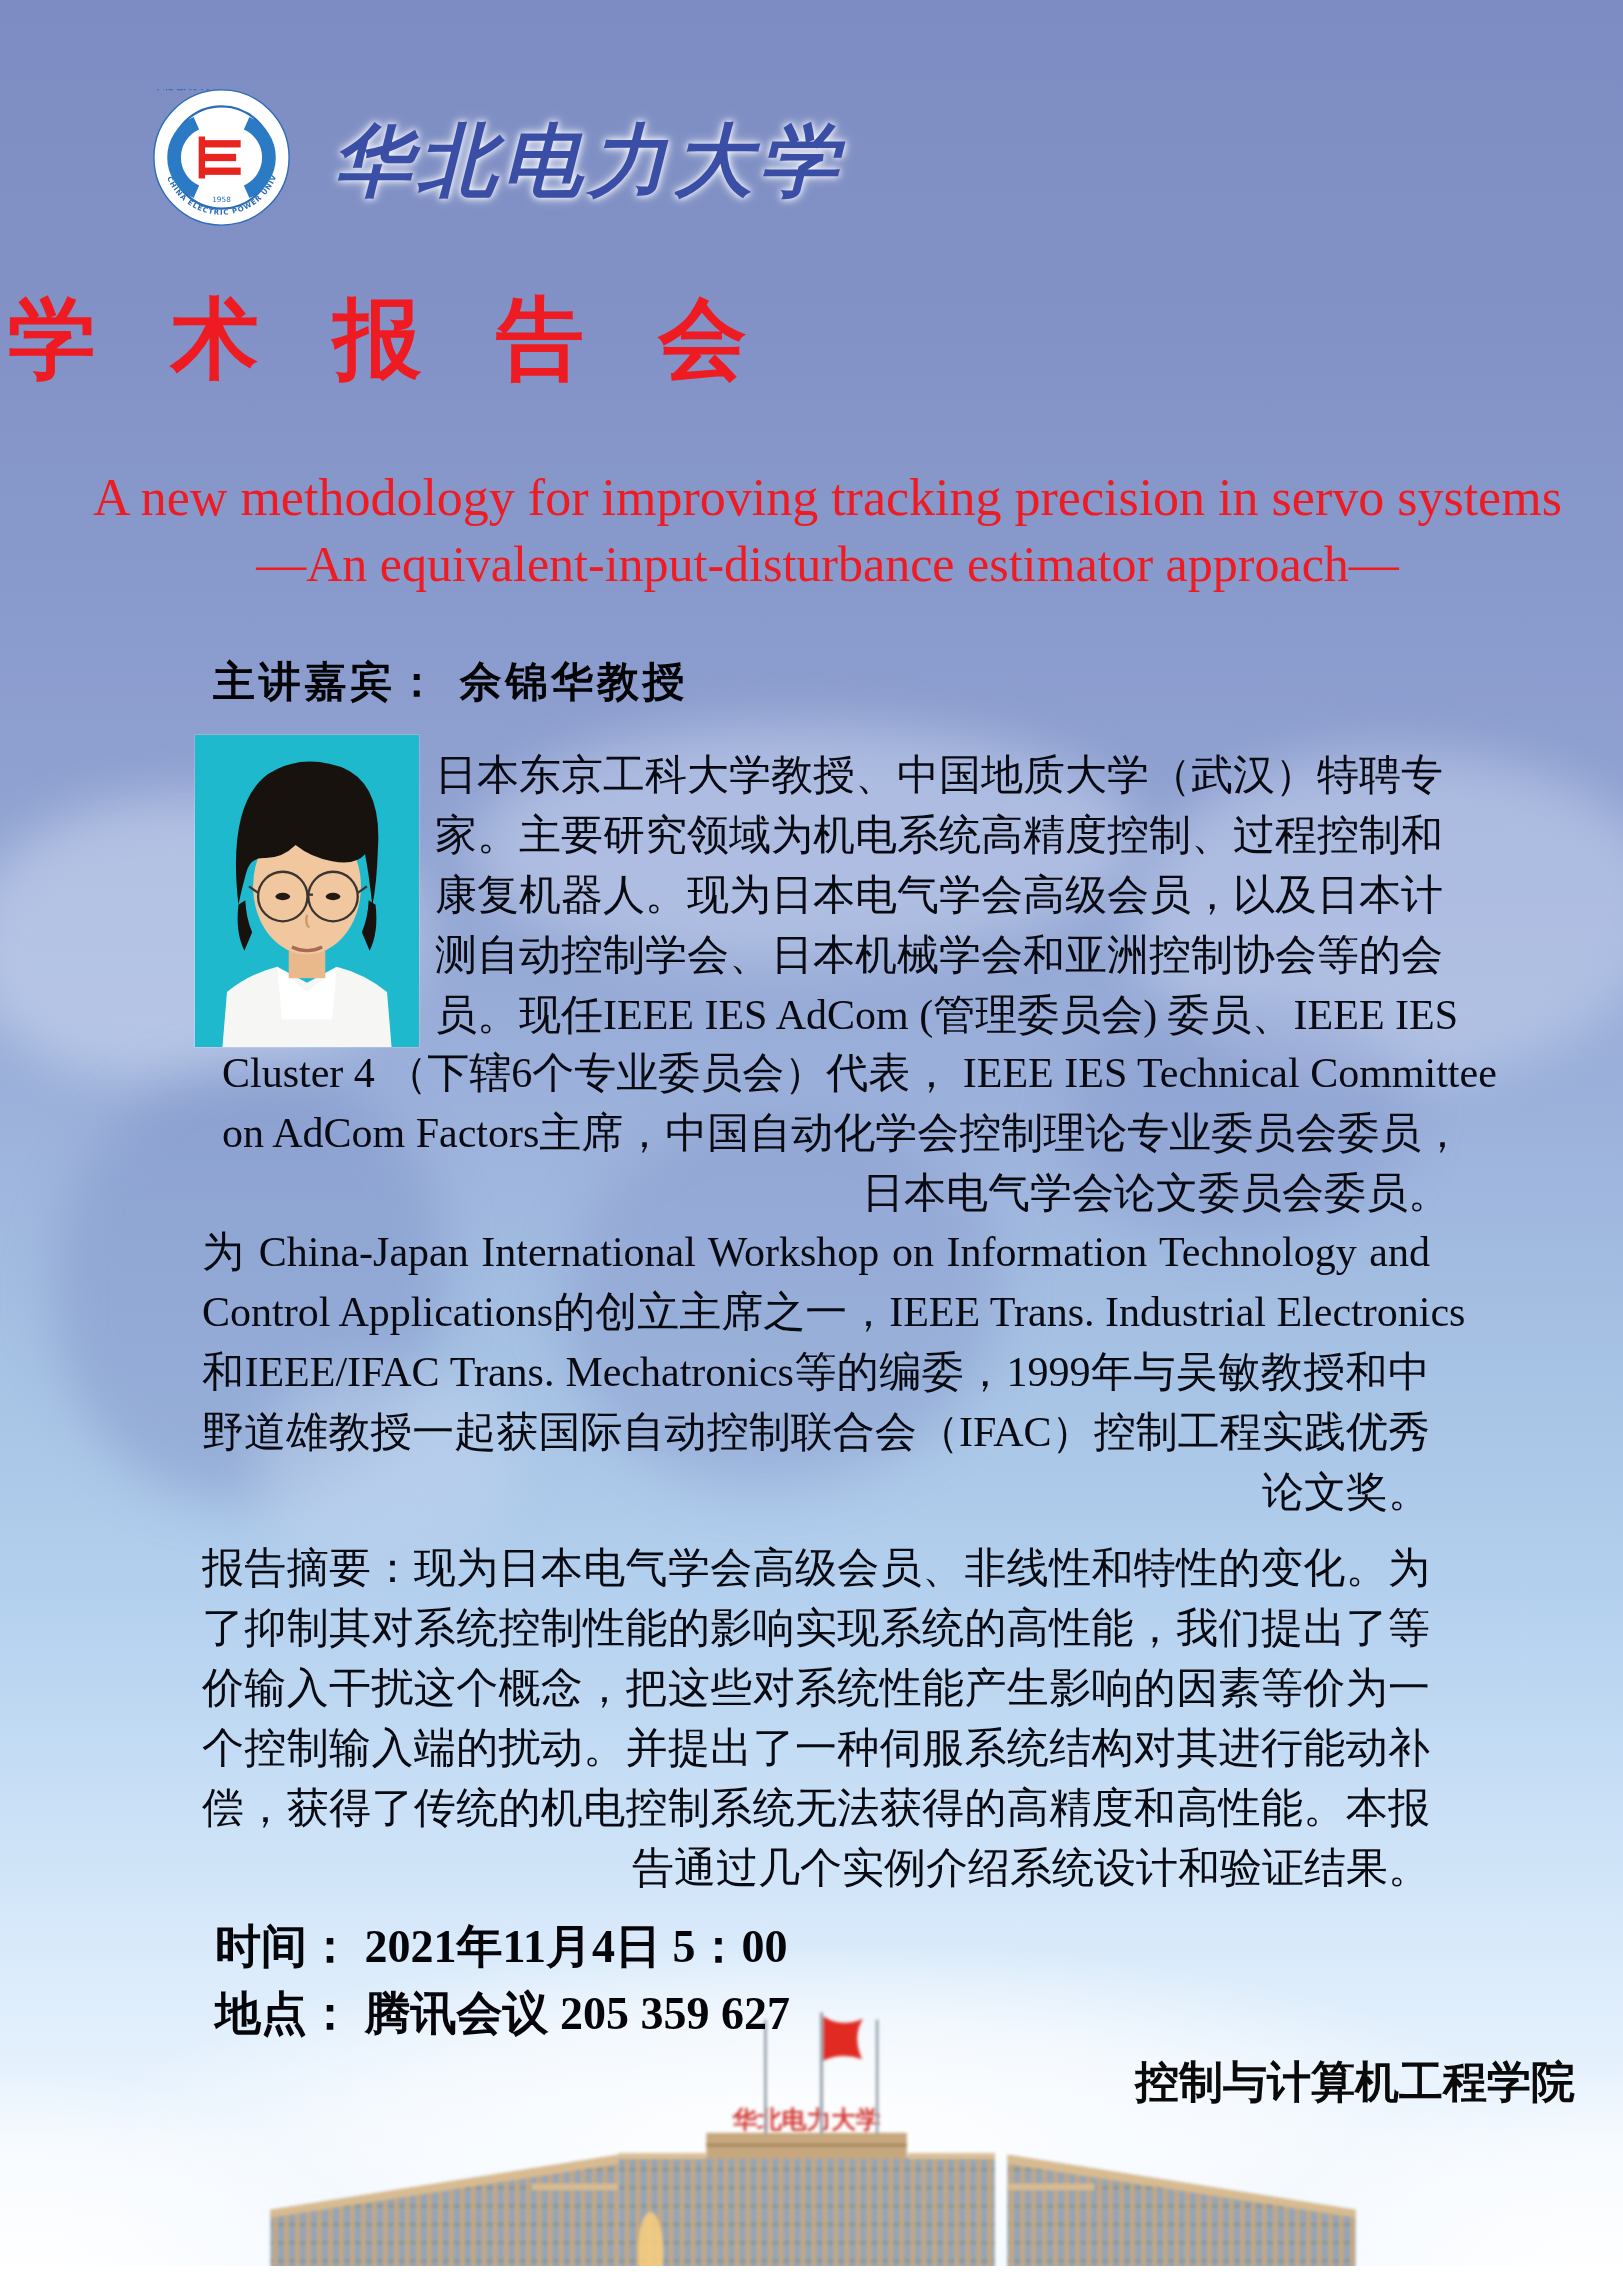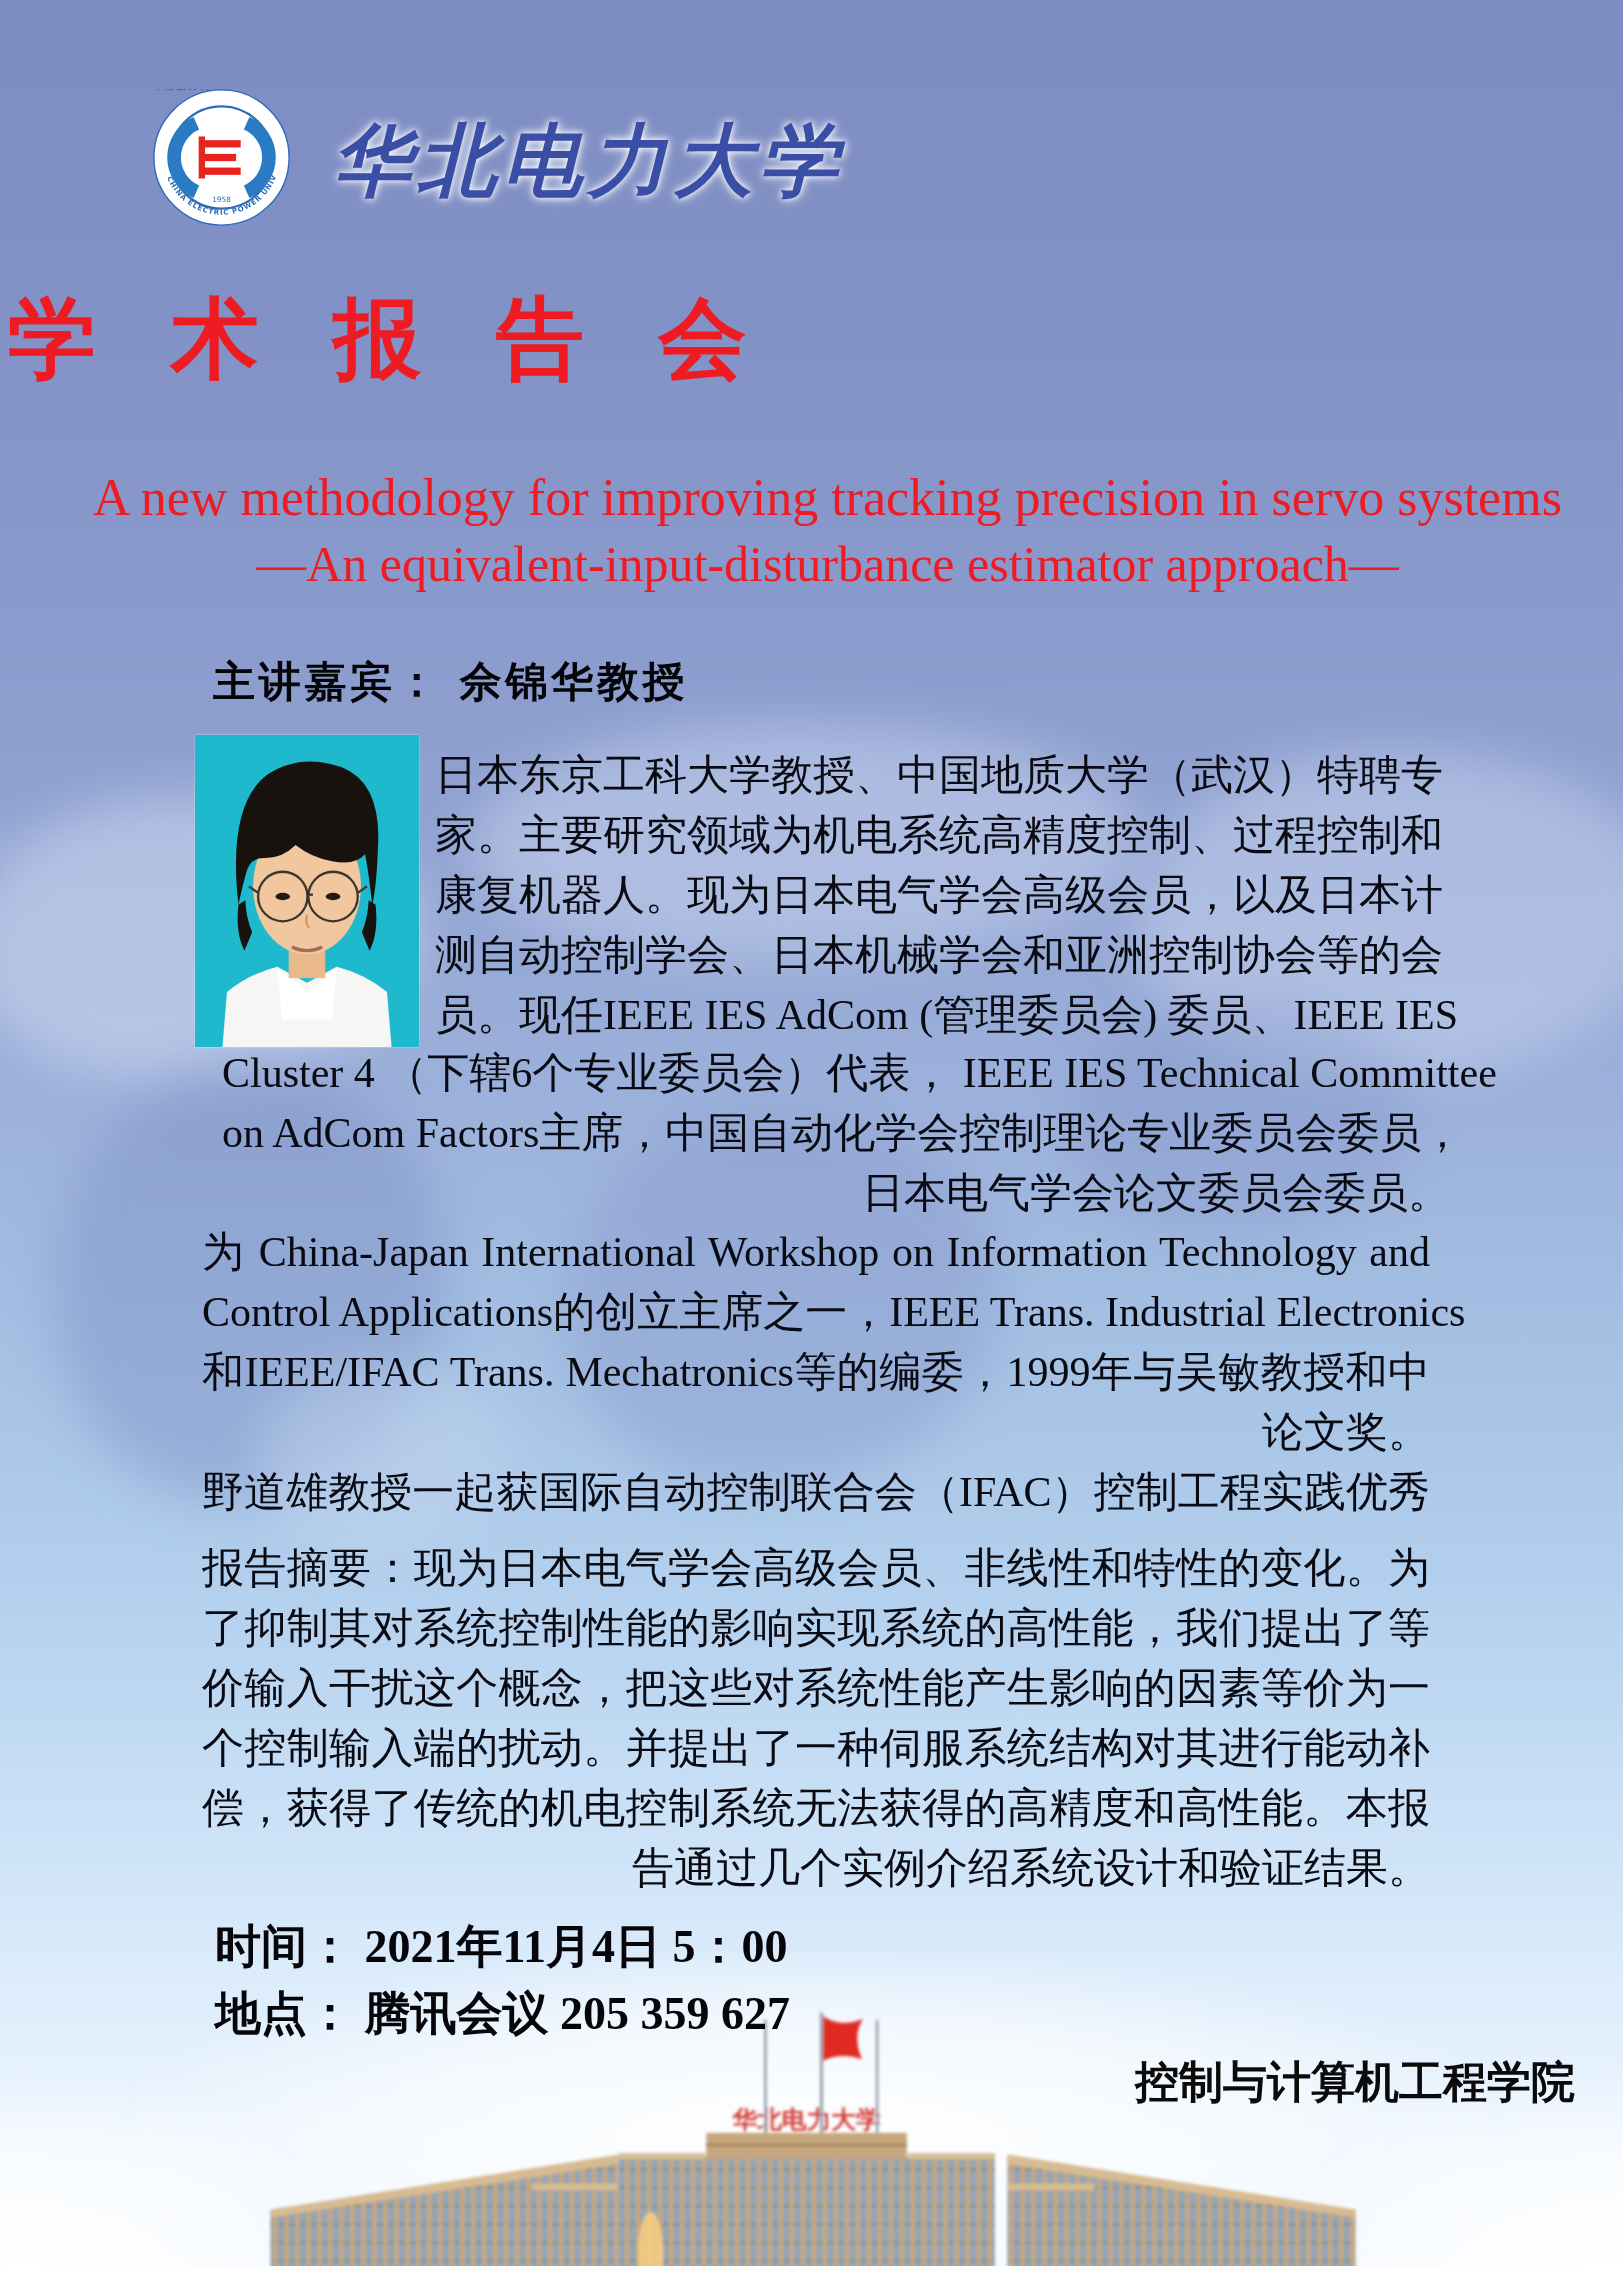--- a/index.html
+++ b/index.html
@@ -186,22 +186,22 @@
     </div>
   <div class="lines bio-full">
       <div class="tline just">Cluster 4 （下辖6个专业委员会）代表， IEEE IES Technical Committee</div>
       <div class="tline just">on AdCom Factors主席，中国自动化学会控制理论专业委员会委员，</div>
       <div class="tline">日本电气学会论文委员会委员。</div>
     </div>
   <div class="lines bio-p2">
       <div class="tline just">为 China-Japan International Workshop on Information Technology and</div>
       <div class="tline just">Control Applications的创立主席之一，IEEE Trans. Industrial Electronics</div>
       <div class="tline just">和IEEE/IFAC Trans. Mechatronics等的编委，1999年与吴敏教授和中</div>
+      <div class="tline just">野道雄教授一起获国际自动控制联合会（IFAC）控制工程实践优秀</div>
       <div class="tline">论文奖。</div>
-      <div class="tline just">野道雄教授一起获国际自动控制联合会（IFAC）控制工程实践优秀</div>
     </div>
 
   <div class="lines abs">
       <div class="tline just">报告摘要：现为日本电气学会高级会员、非线性和特性的变化。为</div>
       <div class="tline just">了抑制其对系统控制性能的影响实现系统的高性能，我们提出了等</div>
       <div class="tline just">价输入干扰这个概念，把这些对系统性能产生影响的因素等价为一</div>
       <div class="tline just">个控制输入端的扰动。并提出了一种伺服系统结构对其进行能动补</div>
       <div class="tline just">偿，获得了传统的机电控制系统无法获得的高精度和高性能。本报</div>
       <div class="tline">告通过几个实例介绍系统设计和验证结果。</div>
     </div>

